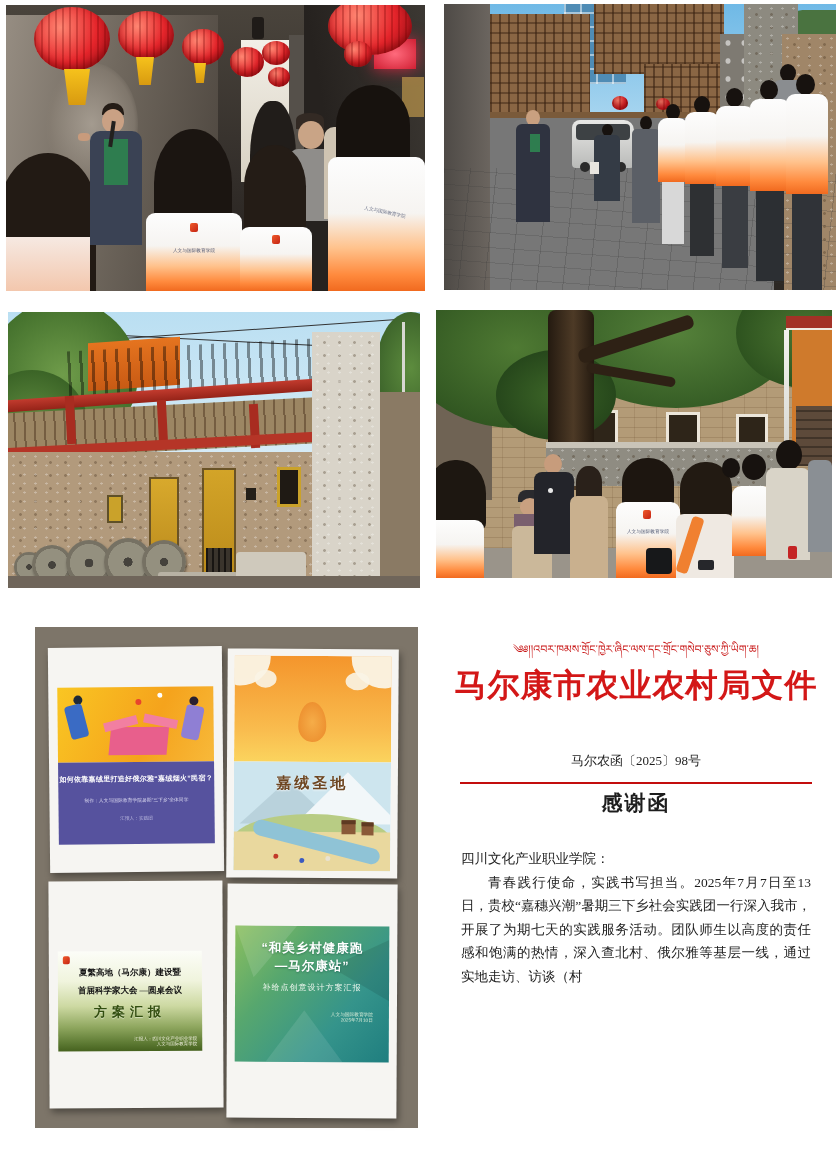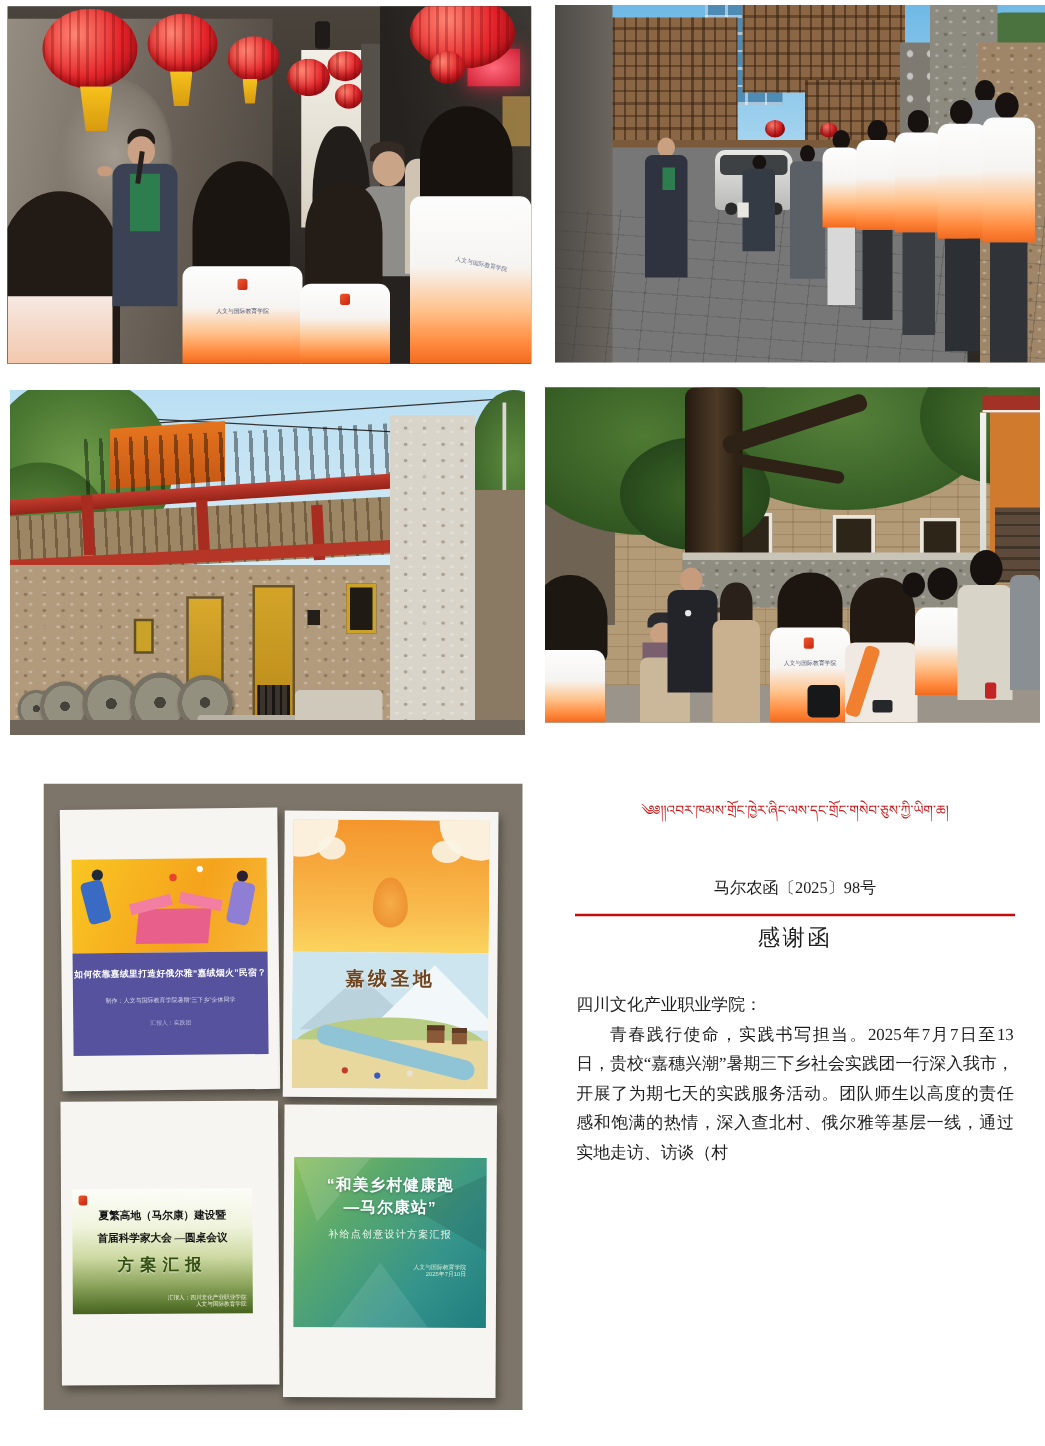--- a/index.html
+++ b/index.html
@@ -38,21 +38,21 @@
   .card{position:absolute;background:#f6f5f2;box-shadow:2px 4px 7px rgba(0,0,0,.38);}
   
   .doc{position:absolute;left:440px;top:642px;width:392px;color:#1d1d1d;
        font-family:"Liberation Serif",serif;}
   .doc-tibetan{font-size:11px;line-height:15px;color:#c81616;text-align:center;white-space:nowrap;}
   .doc-title{margin-top:7px;font-size:32px;font-weight:bold;color:#d31717;text-align:center;
        letter-spacing:1px;white-space:nowrap;}
   .doc-number{margin-top:44px;font-size:13px;text-align:center;}
   .doc-rule{margin:12px auto 0;width:352px;height:2px;background:#c30d0d;}
   .doc-org{margin-top:16px;font-size:17px;font-weight:bold;text-align:center;letter-spacing:1px;}
-  .doc-type{margin-top:5px;font-size:18px;font-weight:normal;text-align:center;letter-spacing:2px;}
+  .doc-type{margin-top:5px;font-size:21px;font-weight:bold;text-align:center;letter-spacing:2px;}
   .doc-body{margin:30px auto 12px;width:350px;font-size:13.5px;line-height:23.6px;text-align:justify;}
   .doc-body p{margin:0;}
   .indent{text-indent:2em;}
   .ptxt{position:absolute;left:0;right:0;text-align:center;}
 </style>
 </head>
 <body>
 
 <div class="canvas">
 
@@ -314,20 +314,21 @@
         <div class="a" style="right:16px;top:86px;text-align:right;font-size:6px;line-height:7px;color:#d8ecd8;transform:scale(.78);transform-origin:right top">
           <div>人文与国际教育学院</div>
           <div>2025年7月10日</div>
         </div>
       </div>
     </div>
   </div>
 
   <div class="doc">
     <div class="doc-tibetan">༄༅།།འབར་ཁམས་གྲོང་ཁྱེར་ཞིང་ལས་དང་གྲོང་གསེབ་ཅུས་ཀྱི་ཡིག་ཆ།</div>
+    <div class="doc-title">马尔康市农业农村局文件</div>
     <div class="doc-number">马尔农函〔2025〕98号</div>
     <div class="doc-rule"></div>
     <div class="doc-type">感谢函</div>
     <div class="doc-body">
       <p>四川文化产业职业学院：</p>
       <p class="indent">青春践行使命，实践书写担当。2025年7月7日至13日，贵校“嘉穗兴潮”暑期三下乡社会实践团一行深入我市，开展了为期七天的实践服务活动。团队师生以高度的责任感和饱满的热情，深入查北村、俄尔雅等基层一线，通过实地走访、访谈（村</p>
     </div>
   </div>
 
 </div>

